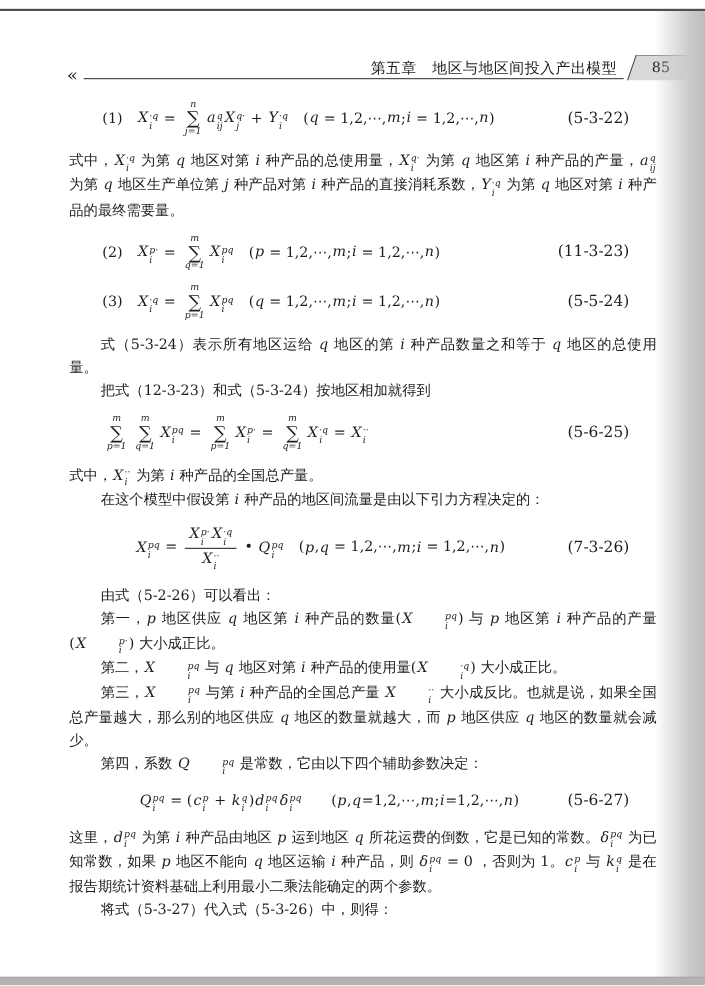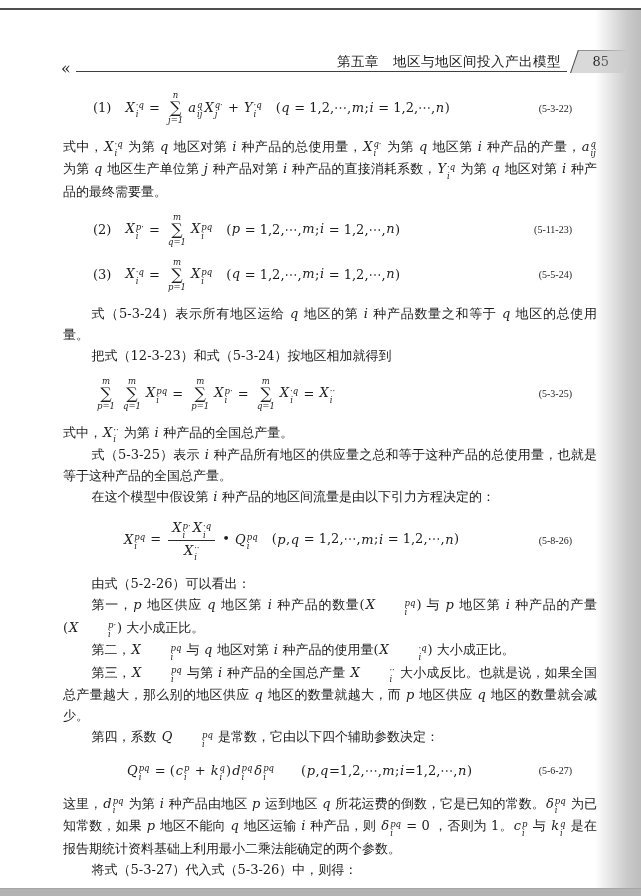--- a/index.html
+++ b/index.html
@@ -17,21 +17,21 @@
   .pbox{position:absolute;right:-4px;bottom:1px;width:52px;height:22px;background:#d9d9d9;
         transform:skewX(-19deg);border-left:1.5px solid #4a4a4a;border-top:1px solid #8f8f8f;}
   .pbox span{display:block;transform:skewX(19deg);text-align:center;line-height:22px;font-size:13px;color:#1c1c1c;}
   
   .content{position:absolute;top:80px;left:63px;width:534px;font-size:13px;line-height:21px;text-align:justify;}
   .para{margin:0;}
   .indent{text-indent:2.2em;}
   .formula-row{display:flex;align-items:center;margin:11px 0;white-space:nowrap;}
   .feq{flex:none;}
   .ml-a{margin-left:30px;} .ml-b{margin-left:60px;} .ml-c{margin-left:63px;}
-  .fnum{margin-left:auto;padding-right:25px;font-size:10px;font-family:Liberation Serif, serif;}
+  .fnum{margin-left:auto;padding-right:25px;font-size:14px;}
   
   .mit{font-style:italic;padding:0 .5px;}
   .mvar{white-space:nowrap;margin:0 1px;}
   .mvar .mb{font-style:italic;}
   .ss{display:inline-block;vertical-align:-0.42em;margin-left:1px;text-align:left;}
   .ss .u,.ss .d{display:block;font-size:8.5px;line-height:9px;font-style:italic;}
   .msum{display:inline-block;text-align:center;vertical-align:middle;margin:0 4px;}
   .msum .hi,.msum .lo{display:block;font-size:8.5px;line-height:9px;font-style:italic;}
   .msum .sg{display:block;font-size:16px;line-height:16px;font-style:normal;}
   .mfrac{display:inline-block;text-align:center;vertical-align:middle;margin:0 3px;}
@@ -57,44 +57,43 @@
 
     <div class="formula-row">
       <span class="feq ml-a">(1)　<span class="mvar"><span class="mb">X</span><span class="ss"><span class="u">·q</span><span class="d">i</span></span></span> = <span class="msum"><span class="hi">n</span><span class="sg">∑</span><span class="lo">j=1</span></span><span class="mvar"><span class="mb">a</span><span class="ss"><span class="u">q</span><span class="d">ij</span></span></span><span class="mvar"><span class="mb">X</span><span class="ss"><span class="u">q·</span><span class="d">j</span></span></span> + <span class="mvar"><span class="mb">Y</span><span class="ss"><span class="u">·q</span><span class="d">i</span></span></span>　(<span class="mit">q</span> = 1,2,⋯,<span class="mit">m</span>;<span class="mit">i</span> = 1,2,⋯,<span class="mit">n</span>)</span>
       <span class="fnum">(5-3-22)</span>
     </div>
 
     <p class="para">式中，<span class="mvar"><span class="mb">X</span><span class="ss"><span class="u">·q</span><span class="d">i</span></span></span> 为第 <span class="mit">q</span> 地区对第 <span class="mit">i</span> 种产品的总使用量，<span class="mvar"><span class="mb">X</span><span class="ss"><span class="u">q·</span><span class="d">i</span></span></span> 为第 <span class="mit">q</span> 地区第 <span class="mit">i</span> 种产品的产量，<span class="mvar"><span class="mb">a</span><span class="ss"><span class="u">q</span><span class="d">ij</span></span></span> 为第 <span class="mit">q</span> 地区生产单位第 <span class="mit">j</span> 种产品对第 <span class="mit">i</span> 种产品的直接消耗系数，<span class="mvar"><span class="mb">Y</span><span class="ss"><span class="u">·q</span><span class="d">i</span></span></span> 为第 <span class="mit">q</span> 地区对第 <span class="mit">i</span> 种产品的最终需要量。</p>
 
     <div class="formula-row">
       <span class="feq ml-a">(2)　<span class="mvar"><span class="mb">X</span><span class="ss"><span class="u">p·</span><span class="d">i</span></span></span> = <span class="msum"><span class="hi">m</span><span class="sg">∑</span><span class="lo">q=1</span></span><span class="mvar"><span class="mb">X</span><span class="ss"><span class="u">pq</span><span class="d">i</span></span></span>　(<span class="mit">p</span> = 1,2,⋯,<span class="mit">m</span>;<span class="mit">i</span> = 1,2,⋯,<span class="mit">n</span>)</span>
-      <span class="fnum">(5-11-23)</span>
+      <span class="fnum">(11-3-23)</span>
     </div>
 
 
     <div class="formula-row">
       <span class="feq ml-a">(3)　<span class="mvar"><span class="mb">X</span><span class="ss"><span class="u">·q</span><span class="d">i</span></span></span> = <span class="msum"><span class="hi">m</span><span class="sg">∑</span><span class="lo">p=1</span></span><span class="mvar"><span class="mb">X</span><span class="ss"><span class="u">pq</span><span class="d">i</span></span></span>　(<span class="mit">q</span> = 1,2,⋯,<span class="mit">m</span>;<span class="mit">i</span> = 1,2,⋯,<span class="mit">n</span>)</span>
       <span class="fnum">(5-5-24)</span>
     </div>
 
     <p class="para indent">式（5-3-24）表示所有地区运给 <span class="mit">q</span> 地区的第 <span class="mit">i</span> 种产品数量之和等于 <span class="mit">q</span> 地区的总使用量。</p>
     <p class="para indent">把式（12-3-23）和式（5-3-24）按地区相加就得到</p>
 
     <div class="formula-row">
       <span class="feq ml-a"><span class="msum"><span class="hi">m</span><span class="sg">∑</span><span class="lo">p=1</span></span><span class="msum"><span class="hi">m</span><span class="sg">∑</span><span class="lo">q=1</span></span><span class="mvar"><span class="mb">X</span><span class="ss"><span class="u">pq</span><span class="d">i</span></span></span> = <span class="msum"><span class="hi">m</span><span class="sg">∑</span><span class="lo">p=1</span></span><span class="mvar"><span class="mb">X</span><span class="ss"><span class="u">p·</span><span class="d">i</span></span></span> = <span class="msum"><span class="hi">m</span><span class="sg">∑</span><span class="lo">q=1</span></span><span class="mvar"><span class="mb">X</span><span class="ss"><span class="u">·q</span><span class="d">i</span></span></span> = <span class="mvar"><span class="mb">X</span><span class="ss"><span class="u">··</span><span class="d">i</span></span></span></span>
-      <span class="fnum">(5-3-25)</span>
+      <span class="fnum">(5-6-25)</span>
     </div>
 
     <p class="para">式中，<span class="mvar"><span class="mb">X</span><span class="ss"><span class="u">··</span><span class="d">i</span></span></span> 为第 <span class="mit">i</span> 种产品的全国总产量。</p>
-    <p class="para indent">式（5-3-25）表示 <span class="mit">i</span> 种产品所有地区的供应量之总和等于这种产品的总使用量，也就是等于这种产品的全国总产量。</p>
     <p class="para indent">在这个模型中假设第 <span class="mit">i</span> 种产品的地区间流量是由以下引力方程决定的：</p>
 
     <div class="formula-row">
       <span class="feq ml-b"><span class="mvar"><span class="mb">X</span><span class="ss"><span class="u">pq</span><span class="d">i</span></span></span> = <span class="mfrac"><span class="fn"><span class="mvar"><span class="mb">X</span><span class="ss"><span class="u">p·</span><span class="d">i</span></span></span><span class="mvar"><span class="mb">X</span><span class="ss"><span class="u">·q</span><span class="d">i</span></span></span></span><span class="fd"><span class="mvar"><span class="mb">X</span><span class="ss"><span class="u">··</span><span class="d">i</span></span></span></span></span> • <span class="mvar"><span class="mb">Q</span><span class="ss"><span class="u">pq</span><span class="d">i</span></span></span>　(<span class="mit">p</span>,<span class="mit">q</span> = 1,2,⋯,<span class="mit">m</span>;<span class="mit">i</span> = 1,2,⋯,<span class="mit">n</span>)</span>
-      <span class="fnum">(5-8-26)</span>
+      <span class="fnum">(7-3-26)</span>
     </div>
 
     <p class="para indent">由式（5-2-26）可以看出：</p>
     <p class="para indent">第一，<span class="mit">p</span> 地区供应 <span class="mit">q</span> 地区第 <span class="mit">i</span> 种产品的数量(<span class="mvar"><span class="mb">X</span><span class="ss"><span class="u">pq</span><span class="d">i</span></span></span>) 与 <span class="mit">p</span> 地区第 <span class="mit">i</span> 种产品的产量(<span class="mvar"><span class="mb">X</span><span class="ss"><span class="u">p·</span><span class="d">i</span></span></span>) 大小成正比。</p>
     <p class="para indent">第二，<span class="mvar"><span class="mb">X</span><span class="ss"><span class="u">pq</span><span class="d">i</span></span></span> 与 <span class="mit">q</span> 地区对第 <span class="mit">i</span> 种产品的使用量(<span class="mvar"><span class="mb">X</span><span class="ss"><span class="u">·q</span><span class="d">i</span></span></span>) 大小成正比。</p>
     <p class="para indent">第三，<span class="mvar"><span class="mb">X</span><span class="ss"><span class="u">pq</span><span class="d">i</span></span></span> 与第 <span class="mit">i</span> 种产品的全国总产量 <span class="mvar"><span class="mb">X</span><span class="ss"><span class="u">··</span><span class="d">i</span></span></span> 大小成反比。也就是说，如果全国总产量越大，那么别的地区供应 <span class="mit">q</span> 地区的数量就越大，而 <span class="mit">p</span> 地区供应 <span class="mit">q</span> 地区的数量就会减少。</p>
     <p class="para indent">第四，系数 <span class="mvar"><span class="mb">Q</span><span class="ss"><span class="u">pq</span><span class="d">i</span></span></span> 是常数，它由以下四个辅助参数决定：</p>
 
     <div class="formula-row">
       <span class="feq ml-c"><span class="mvar"><span class="mb">Q</span><span class="ss"><span class="u">pq</span><span class="d">i</span></span></span> = (<span class="mvar"><span class="mb">c</span><span class="ss"><span class="u">p</span><span class="d">i</span></span></span> + <span class="mvar"><span class="mb">k</span><span class="ss"><span class="u">q</span><span class="d">i</span></span></span>)<span class="mvar"><span class="mb">d</span><span class="ss"><span class="u">pq</span><span class="d">i</span></span></span><span class="mvar"><span class="mb">δ</span><span class="ss"><span class="u">pq</span><span class="d">i</span></span></span>　　(<span class="mit">p</span>,<span class="mit">q</span>=1,2,⋯,<span class="mit">m</span>;<span class="mit">i</span>=1,2,⋯,<span class="mit">n</span>)</span>

